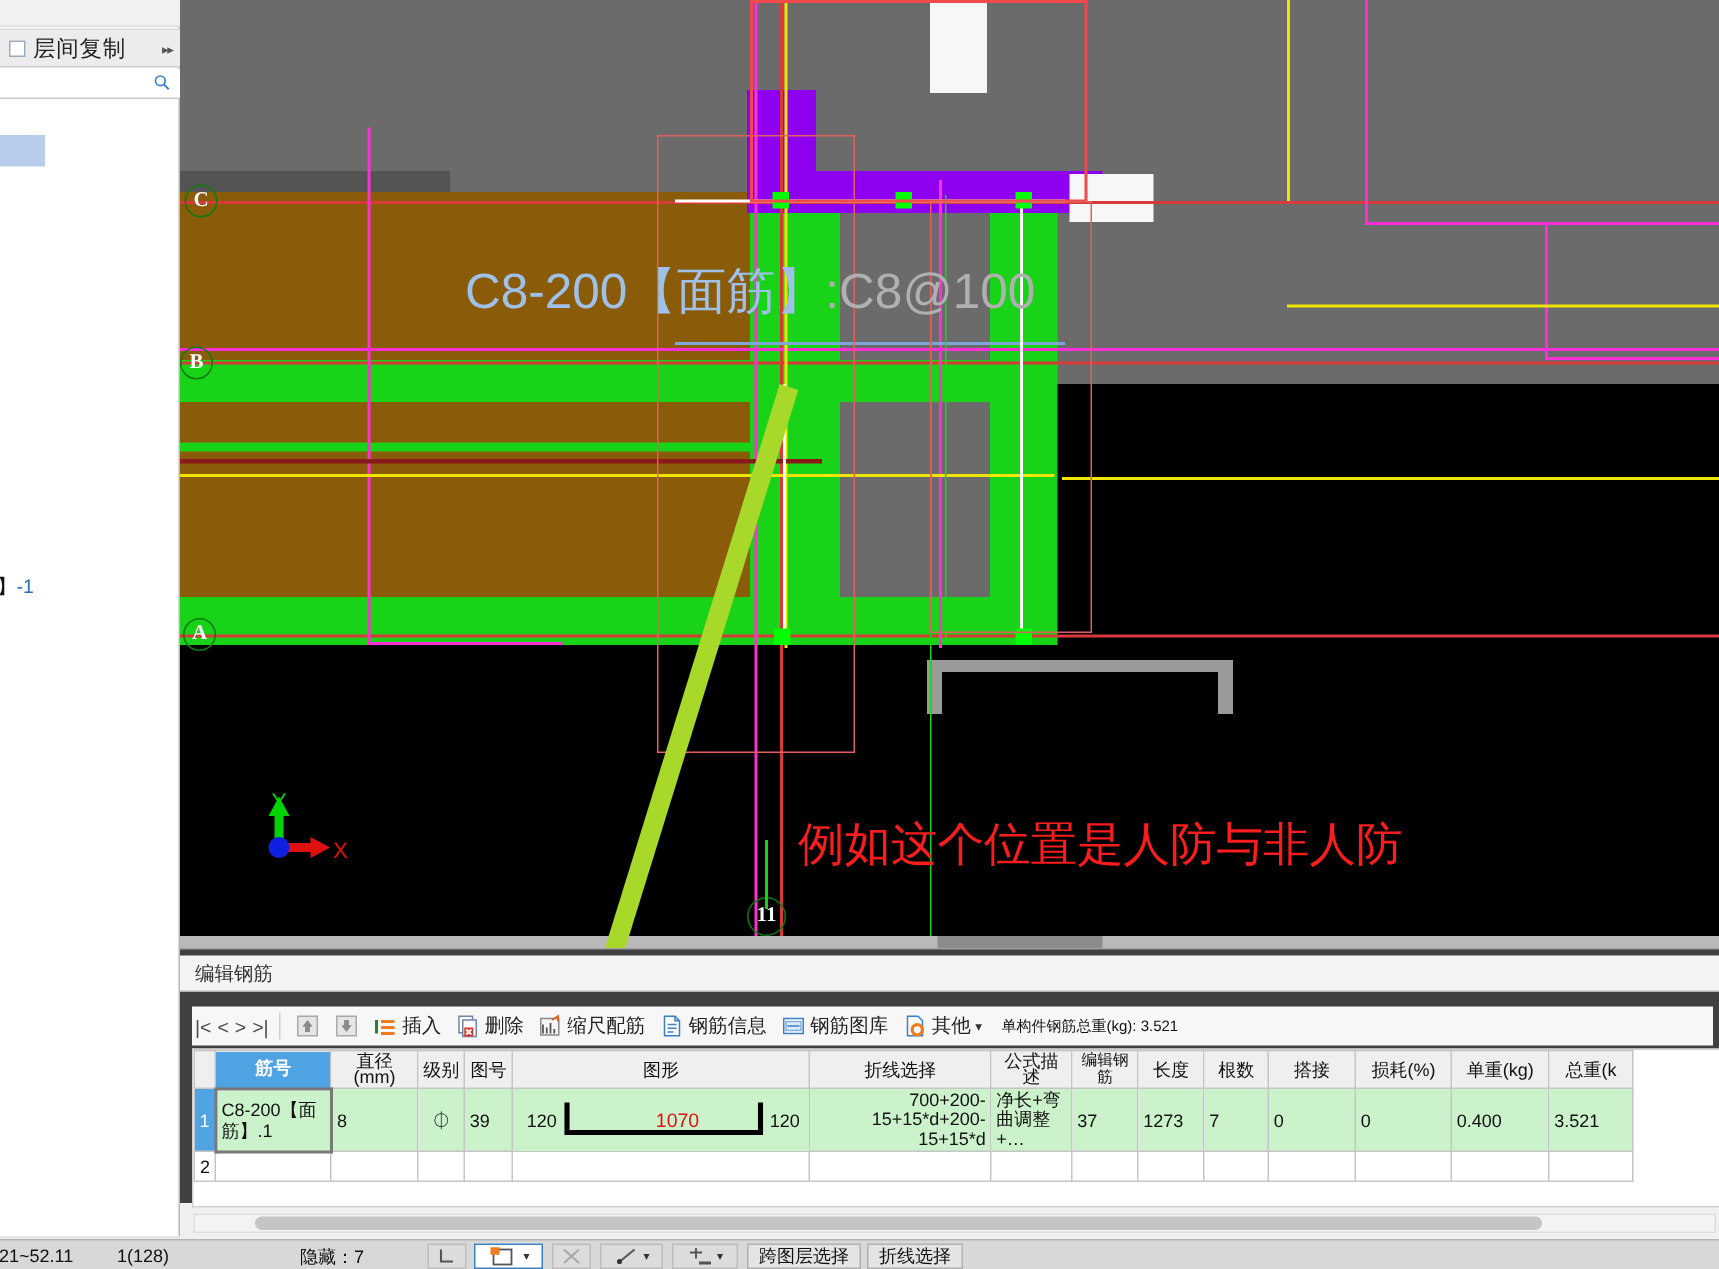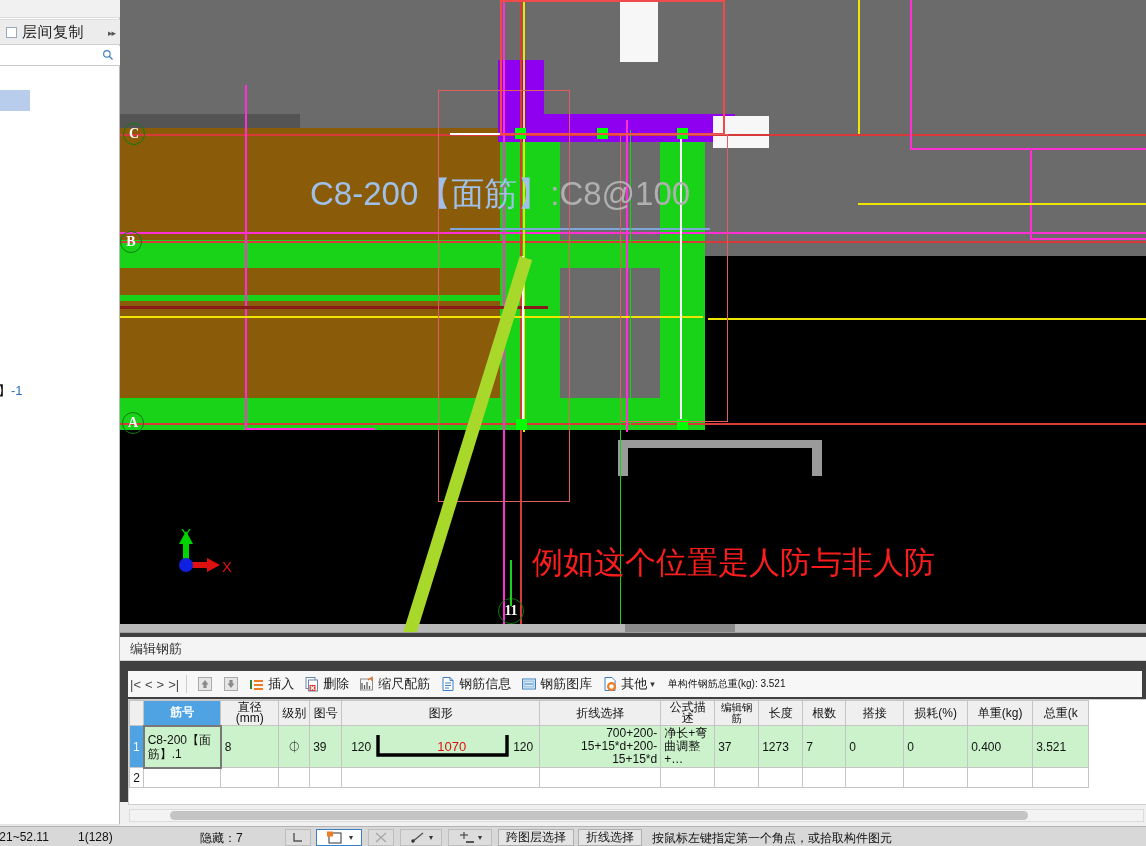--- a/index.html
+++ b/index.html
@@ -531,16 +531,15 @@
       <svg width="18" height="13" viewBox="0 0 18 13">
         <line x1="2" y1="4" x2="10" y2="4" stroke="#555" stroke-width="1.3"></line>
         <line x1="6" y1="1" x2="6" y2="8" stroke="#555" stroke-width="1.3"></line>
         <line x1="8" y1="11" x2="16" y2="11" stroke="#555" stroke-width="2"></line>
       </svg>
       <span style="font-size:8px;color:#333;margin-left:2px;">▾</span>
     </div>
     <div class="sbtn" style="left:498px; width:76px;">跨图层选择</div>
     <div class="sbtn" style="left:578px; width:64px;font-family:Liberation Serif, serif;">折线选择</div>
 
-    <span class="sb-msg" style="left:652px;">按鼠标左键指定第一个角点，或拾取构件图元</span>
   </div>
 
 </div>
 
 </body></html>

